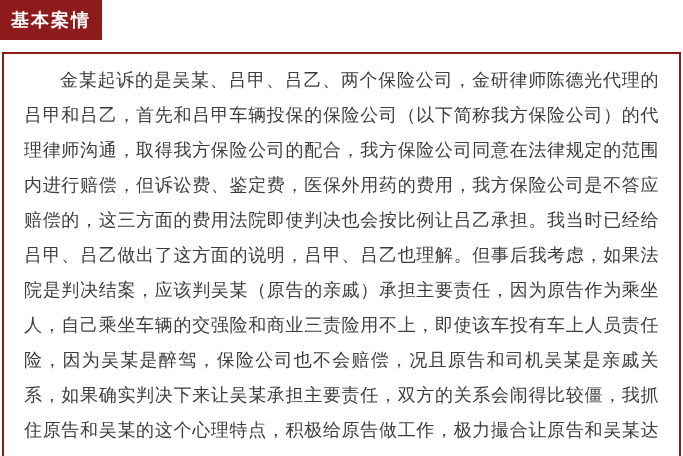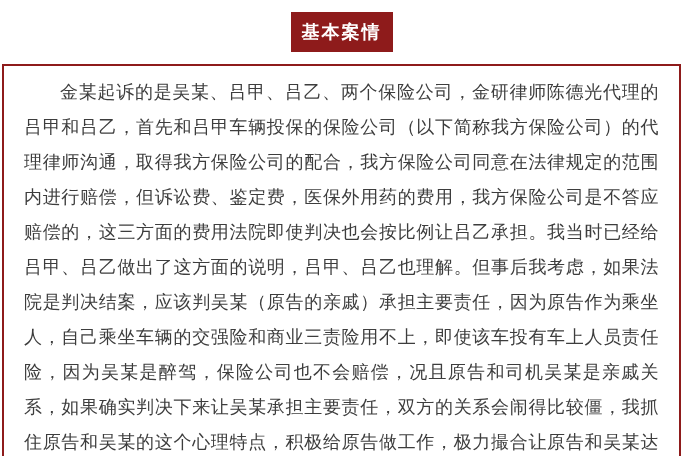--- a/index.html
+++ b/index.html
@@ -11,22 +11,21 @@
     overflow: hidden;
     font-family: "Liberation Sans", "DejaVu Sans", sans-serif;
   }
   .page {
     width: 683px;
     height: 456px;
     position: relative;
   }
   .badge-row {
     display: flex;
-    justify-content: center;
-    padding-top: 12px;
+    padding-top: 0;
   }
   .section-badge {
     display: inline-block;
     color: #ffffff;
     font-size: 18px;
     font-weight: bold;
     letter-spacing: 2px;
     line-height: 40px;
     height: 40px;
     padding: 0 11px;

